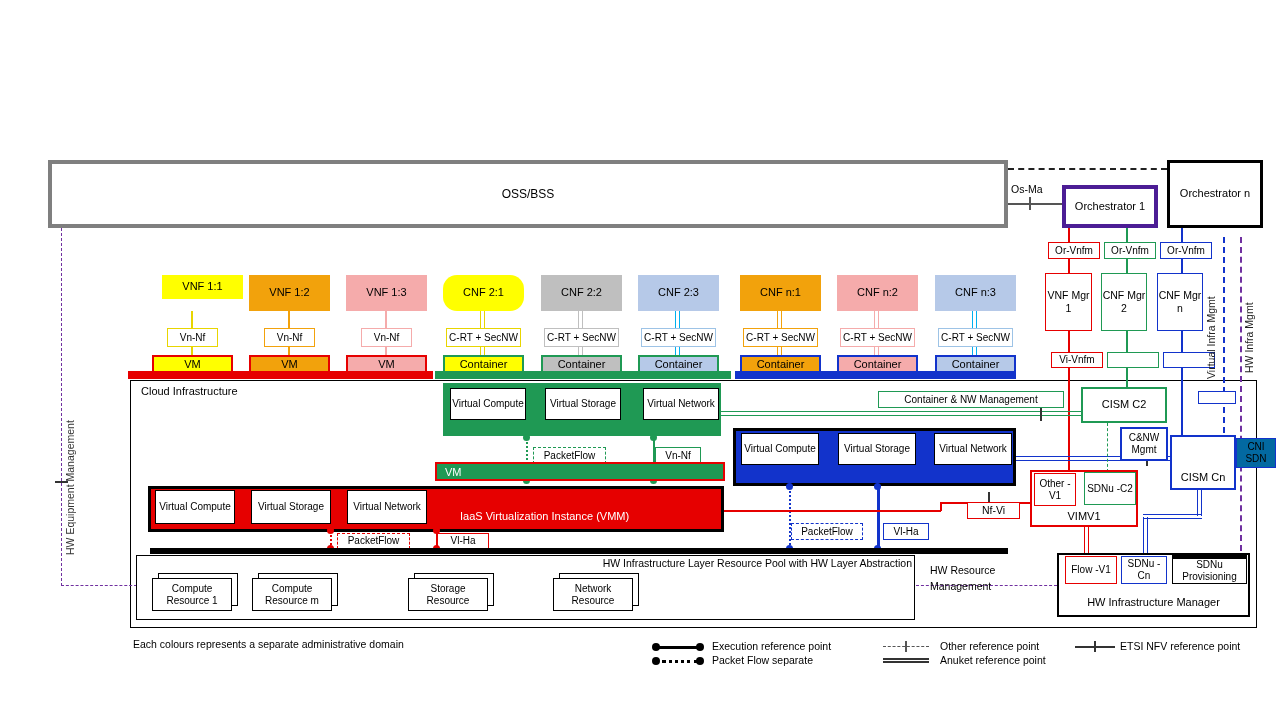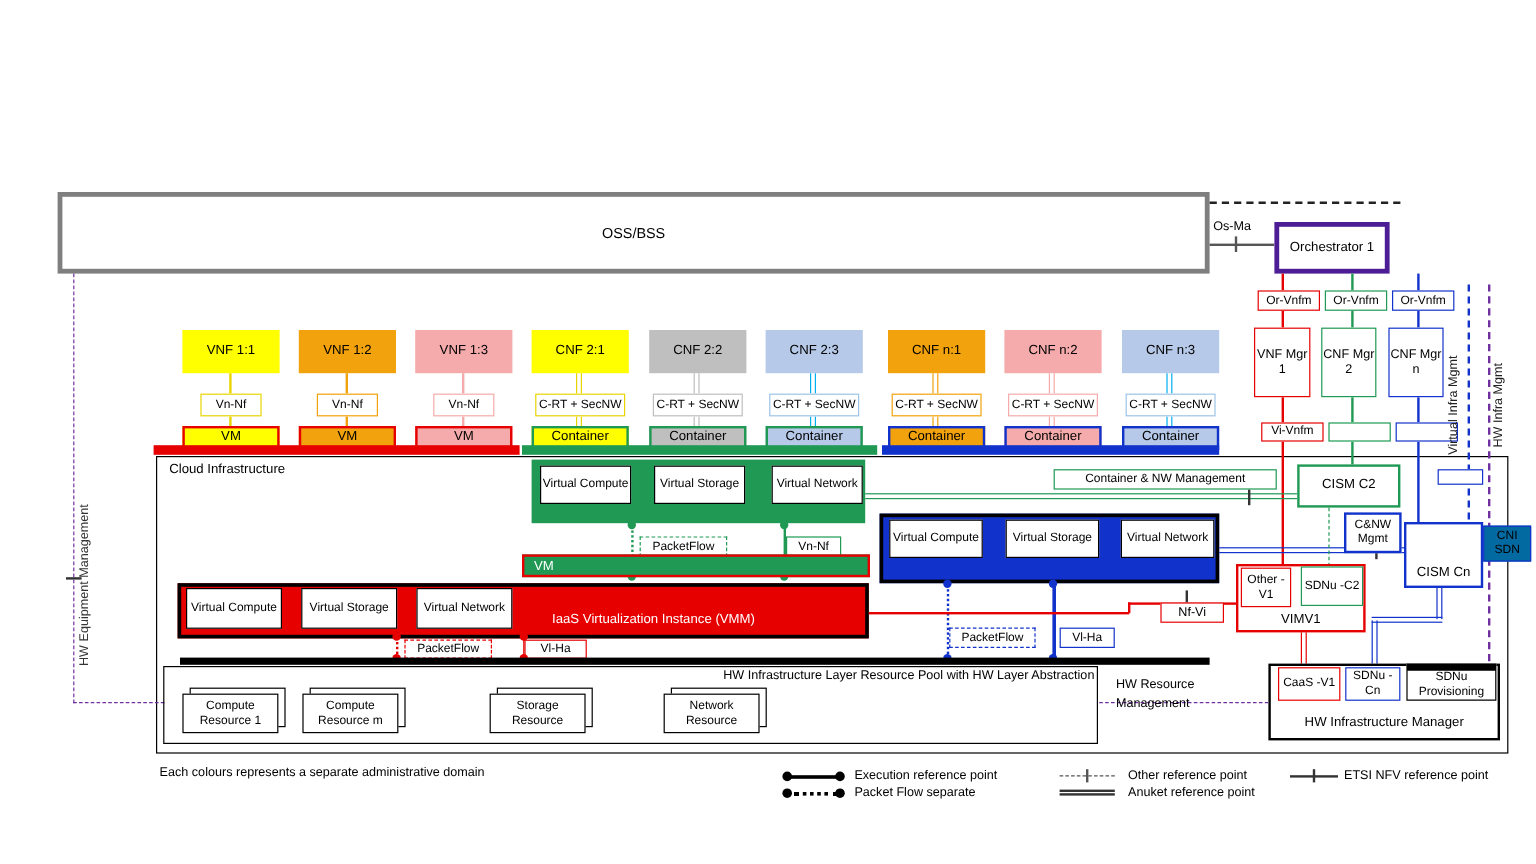--- a/index.html
+++ b/index.html
@@ -25,20 +25,23 @@
     </div>
 
   <div class="a" style="left:1008px;top:168px;width:159px;border-top:2px dashed #222;"></div>
   <div class="a f105" style="left:1011px;top:183px;">Os-Ma</div>
   <div class="a" style="left:1008px;top:203px;width:54px;height:2px;background:#555;"></div>
   <div class="a" style="left:1029px;top:197px;width:2px;height:13px;background:#555;"></div>
 
   <div class="a ctr f11" style="left:1062px;top:185px;width:96px;height:43px;border:4px solid #4c1d95;background:#fff;">
        <span>Orchestrator 1</span>
     </div>
+  <div class="a ctr f11" style="left:1167px;top:160px;width:96px;height:68px;border:3px solid #000;background:#fff;">
+       <span>Orchestrator n</span>
+    </div>
 
   <div class="a" style="left:1068px;top:228px;width:1.5px;height:14px;background:#E60000;"></div>
   <div class="a" style="left:1068px;top:259px;width:1.5px;height:14px;background:#E60000;"></div>
   <div class="a" style="left:1068px;top:331px;width:1.5px;height:21px;background:#E60000;"></div>
   <div class="a" style="left:1068px;top:368px;width:1.5px;height:105px;background:#E60000;"></div>
   <div class="a" style="left:1126px;top:228px;width:1.5px;height:14px;background:#1F9954;"></div>
   <div class="a" style="left:1126px;top:259px;width:1.5px;height:14px;background:#1F9954;"></div>
   <div class="a" style="left:1126px;top:331px;width:1.5px;height:21px;background:#1F9954;"></div>
   <div class="a" style="left:1126px;top:368px;width:1.5px;height:20px;background:#1F9954;"></div>
   <div class="a" style="left:1181px;top:228px;width:1.5px;height:14px;background:#1233CB;"></div>
@@ -78,21 +81,21 @@
   <div class="a vt f105" style="left:1243px;top:240px;width:15px;height:195px;color:#222;">HW Infra Mgmt</div>
 
   <div class="a" style="left:61px;top:228px;height:358px;border-left:1.5px dashed #7030A0;"></div>
   <div class="a" style="left:55px;top:481px;width:13px;height:2px;background:#333;"></div>
   <div class="a" style="left:61px;top:585px;width:76px;border-top:1.5px dashed #7030A0;"></div>
   <div class="a" style="left:916px;top:585px;width:141px;border-top:1.5px dashed #7030A0;"></div>
   <div class="a vt f105" style="left:64px;top:385px;width:15px;height:205px;color:#333;">HW Equipment Management</div>
 
   <div class="a" style="left:191px;top:311px;width:1.5px;height:17px;background:#E8D500;"></div>
   <div class="a" style="left:191px;top:347px;width:1.5px;height:9px;background:#E8D500;"></div>
-  <div class="a ctr f11" style="left:152px;top:275px;width:81px;height:36px;background:#FFFF00;">
+  <div class="a ctr f11" style="left:162px;top:275px;width:81px;height:24px;background:#FFFF00;">
       <span>VNF 1:1</span>
     </div>
   <div class="a ctr f10" style="left:167px;top:328px;width:51px;height:19px;border:1.5px solid #E8D500;background:#fff;">
       <span>Vn-Nf</span>
     </div>
   <div class="a ctr f11" style="left:152px;top:355px;width:81px;height:20px;background:#FFFF00;border:2.5px solid #E60000;">
       <span>VM</span>
     </div>
 
   <div class="a" style="left:288px;top:311px;width:1.5px;height:17px;background:#F2A20C;"></div>
@@ -114,21 +117,21 @@
     </div>
   <div class="a ctr f10" style="left:361px;top:328px;width:51px;height:19px;border:1.5px solid #F5ABAB;background:#fff;">
       <span>Vn-Nf</span>
     </div>
   <div class="a ctr f11" style="left:346px;top:355px;width:81px;height:20px;background:#F5ABAB;border:2.5px solid #E60000;">
       <span>VM</span>
     </div>
 
   <div class="a" style="left:480px;top:311px;width:5px;height:17px;border-left:1.5px solid #E8D500;border-right:1.5px solid #E8D500;"></div>
   <div class="a" style="left:480px;top:347px;width:5px;height:9px;border-left:1.5px solid #E8D500;border-right:1.5px solid #E8D500;"></div>
-  <div class="a ctr f11" style="left:443px;top:275px;width:81px;height:36px;background:#FFFF00;">
+  <div class="a ctr f11" style="left:443px;top:275px;width:81px;height:36px;background:#FFFF00;border-radius:14px;">
       <span>CNF 2:1</span>
     </div>
   <div class="a ctr f10" style="left:446px;top:328px;width:75px;height:19px;border:1.5px solid #E8D500;background:#fff;">
       <span>C-RT + SecNW</span>
     </div>
   <div class="a ctr f11" style="left:443px;top:355px;width:81px;height:20px;background:#FFFF00;border:2.5px solid #1F9954;">
       <span>Container</span>
     </div>
 
   <div class="a" style="left:578px;top:311px;width:5px;height:17px;border-left:1.5px solid #BFBFBF;border-right:1.5px solid #BFBFBF;"></div>
@@ -342,21 +345,21 @@
   <div class="a ctr f10" style="left:1084px;top:472px;width:52px;height:33px;border:1.5px solid #1F9954;background:#fff;">
       <span>SDNu -C2</span>
     </div>
   <div class="a ctr f11" style="left:1030px;top:509px;width:108px;height:16px;">
       <span>VIMV1</span>
     </div>
   <div class="a" style="left:1084px;top:527px;width:5px;height:27px;border-left:1.5px solid #E60000;border-right:1.5px solid #E60000;"></div>
 
   <div class="a" style="left:1057px;top:553px;width:193px;height:64px;border:2px solid #000;background:#fff;"></div>
   <div class="a ctr f10" style="left:1065px;top:556px;width:52px;height:28px;border:1.5px solid #E60000;background:#fff;">
-      <span>CaaS -V1</span>
+      <span>Flow -V1</span>
     </div>
   <div class="a ctr f10" style="left:1121px;top:556px;width:46px;height:28px;border:1.5px solid #1233CB;background:#fff;">
       <span>SDNu -Cn</span>
     </div>
   <div class="a ctr f10" style="left:1172px;top:553px;width:75px;height:31px;border:1.5px solid #000;border-top:6px solid #000;background:#fff;">
       <span>SDNu Provisioning</span>
     </div>
   <div class="a ctr f11" style="left:1057px;top:594px;width:193px;height:18px;">
       <span>HW Infrastructure Manager</span>
     </div>

